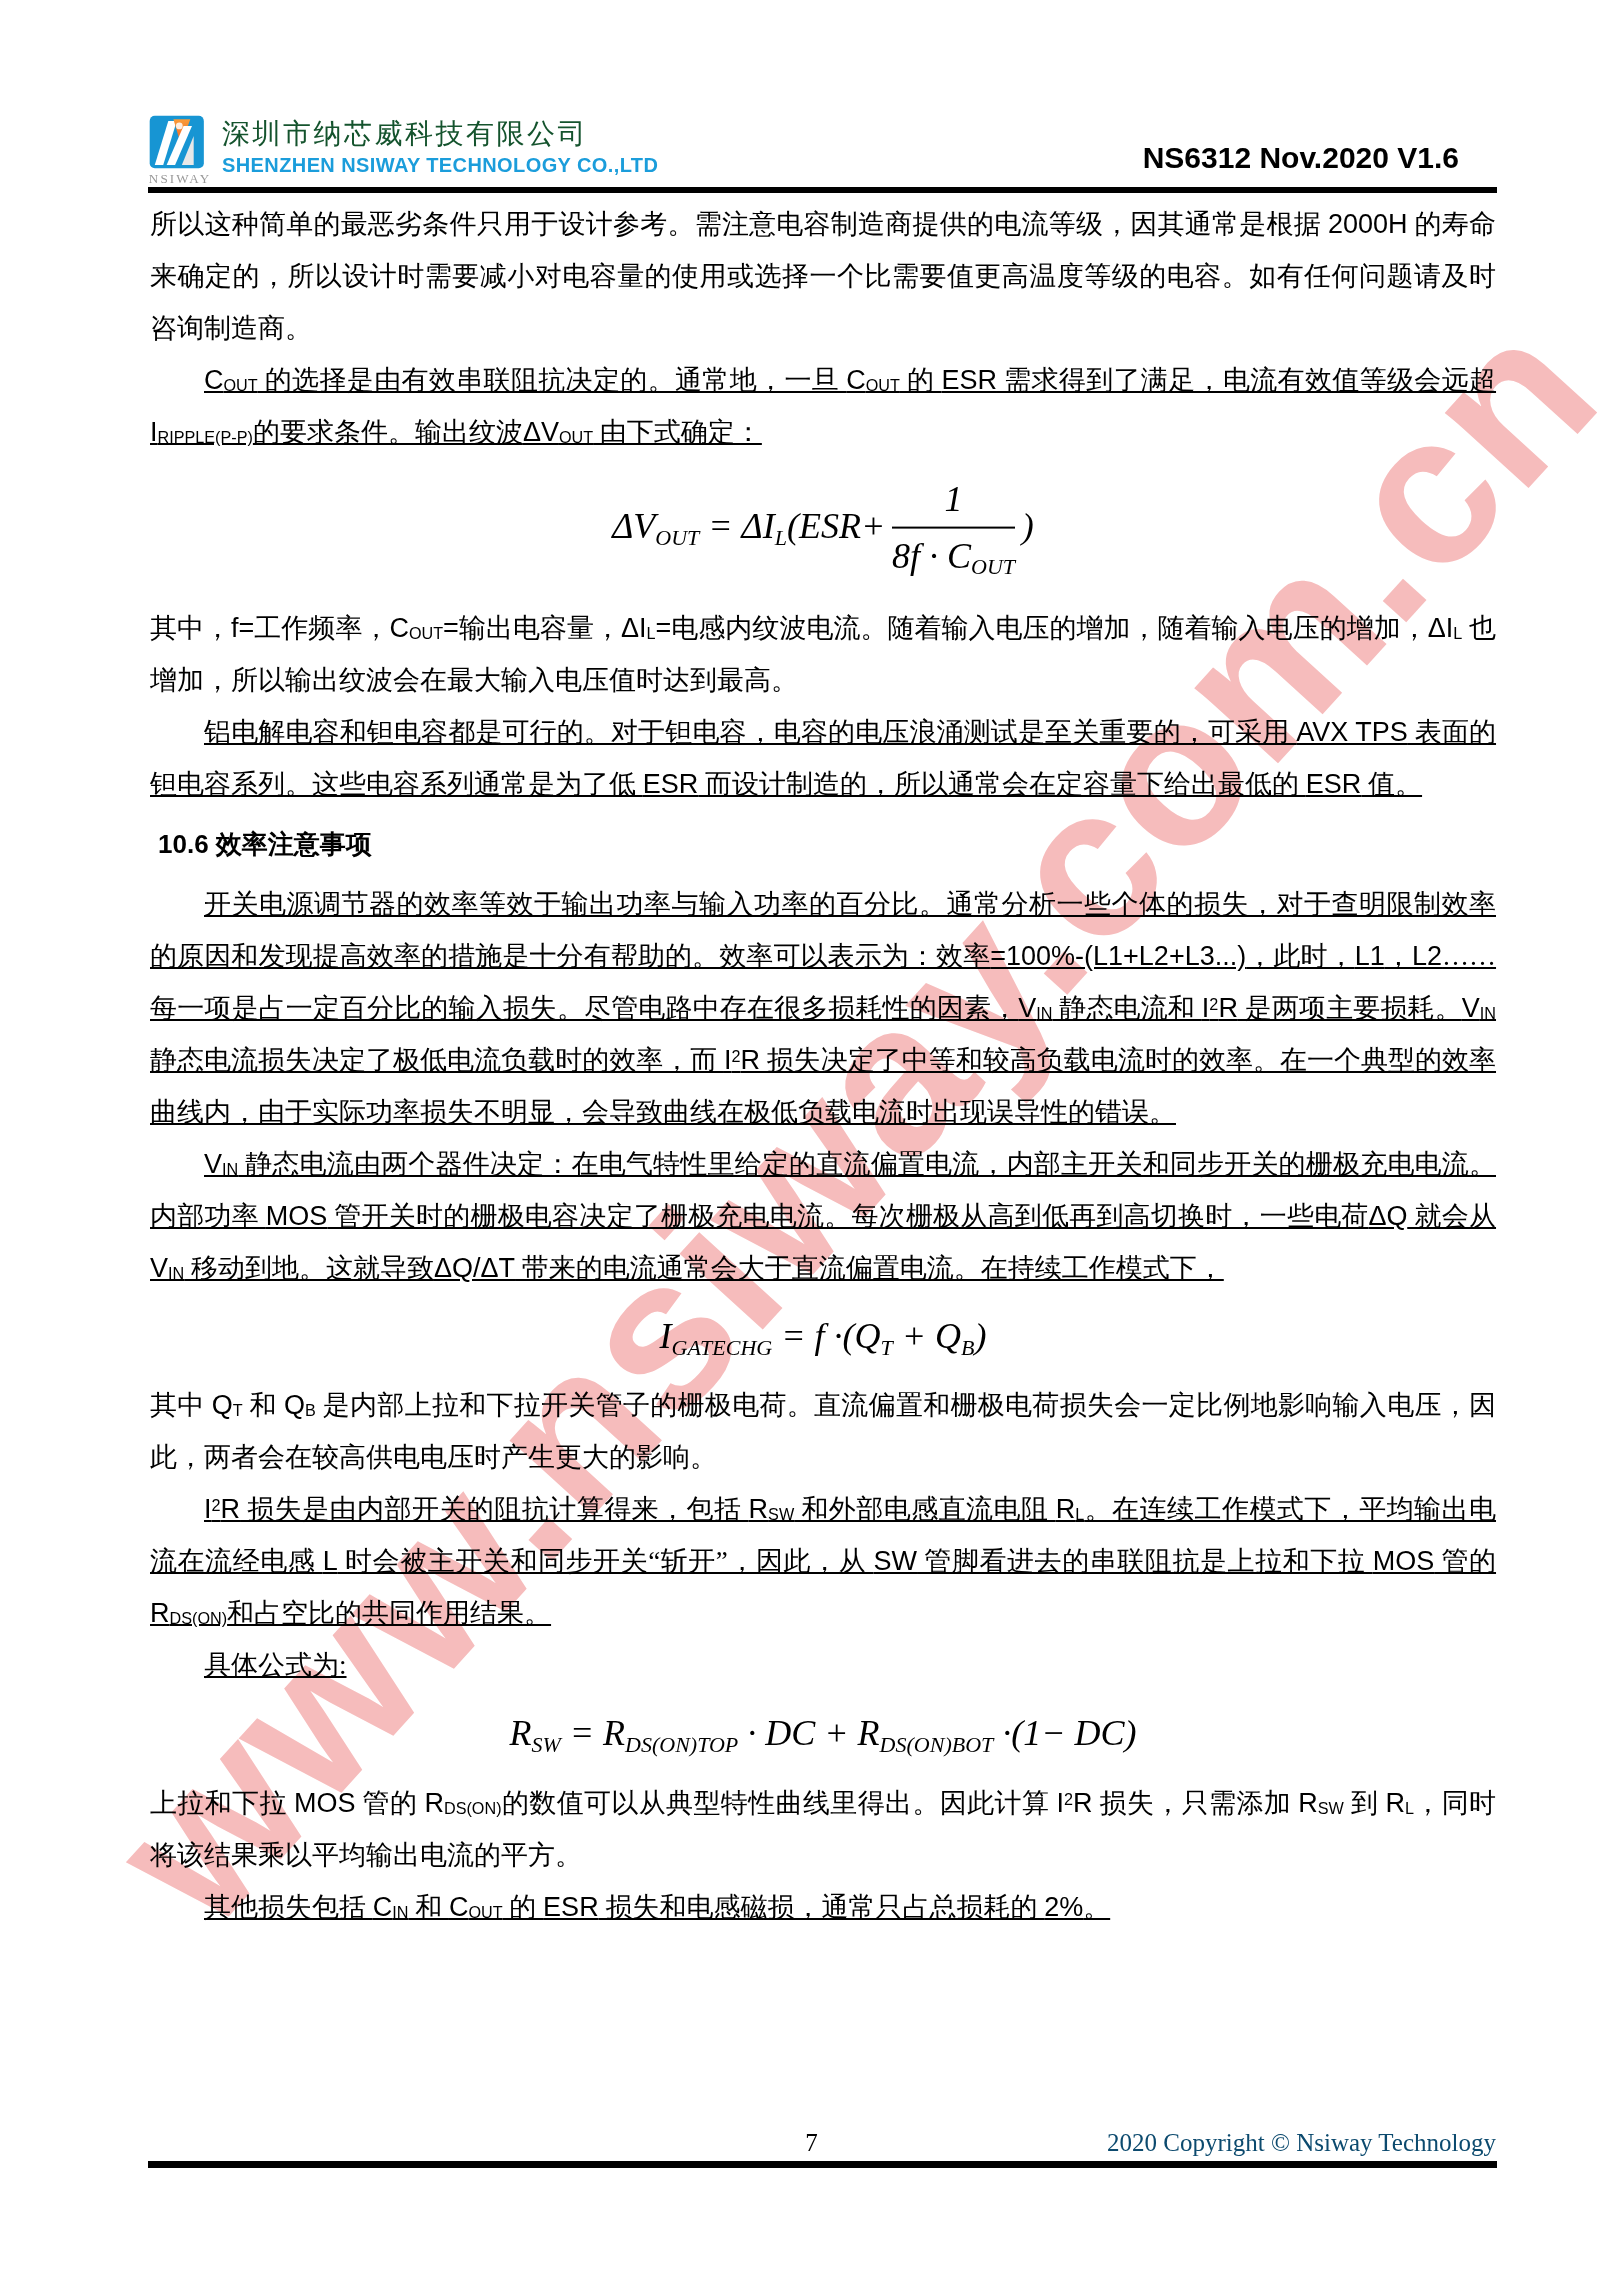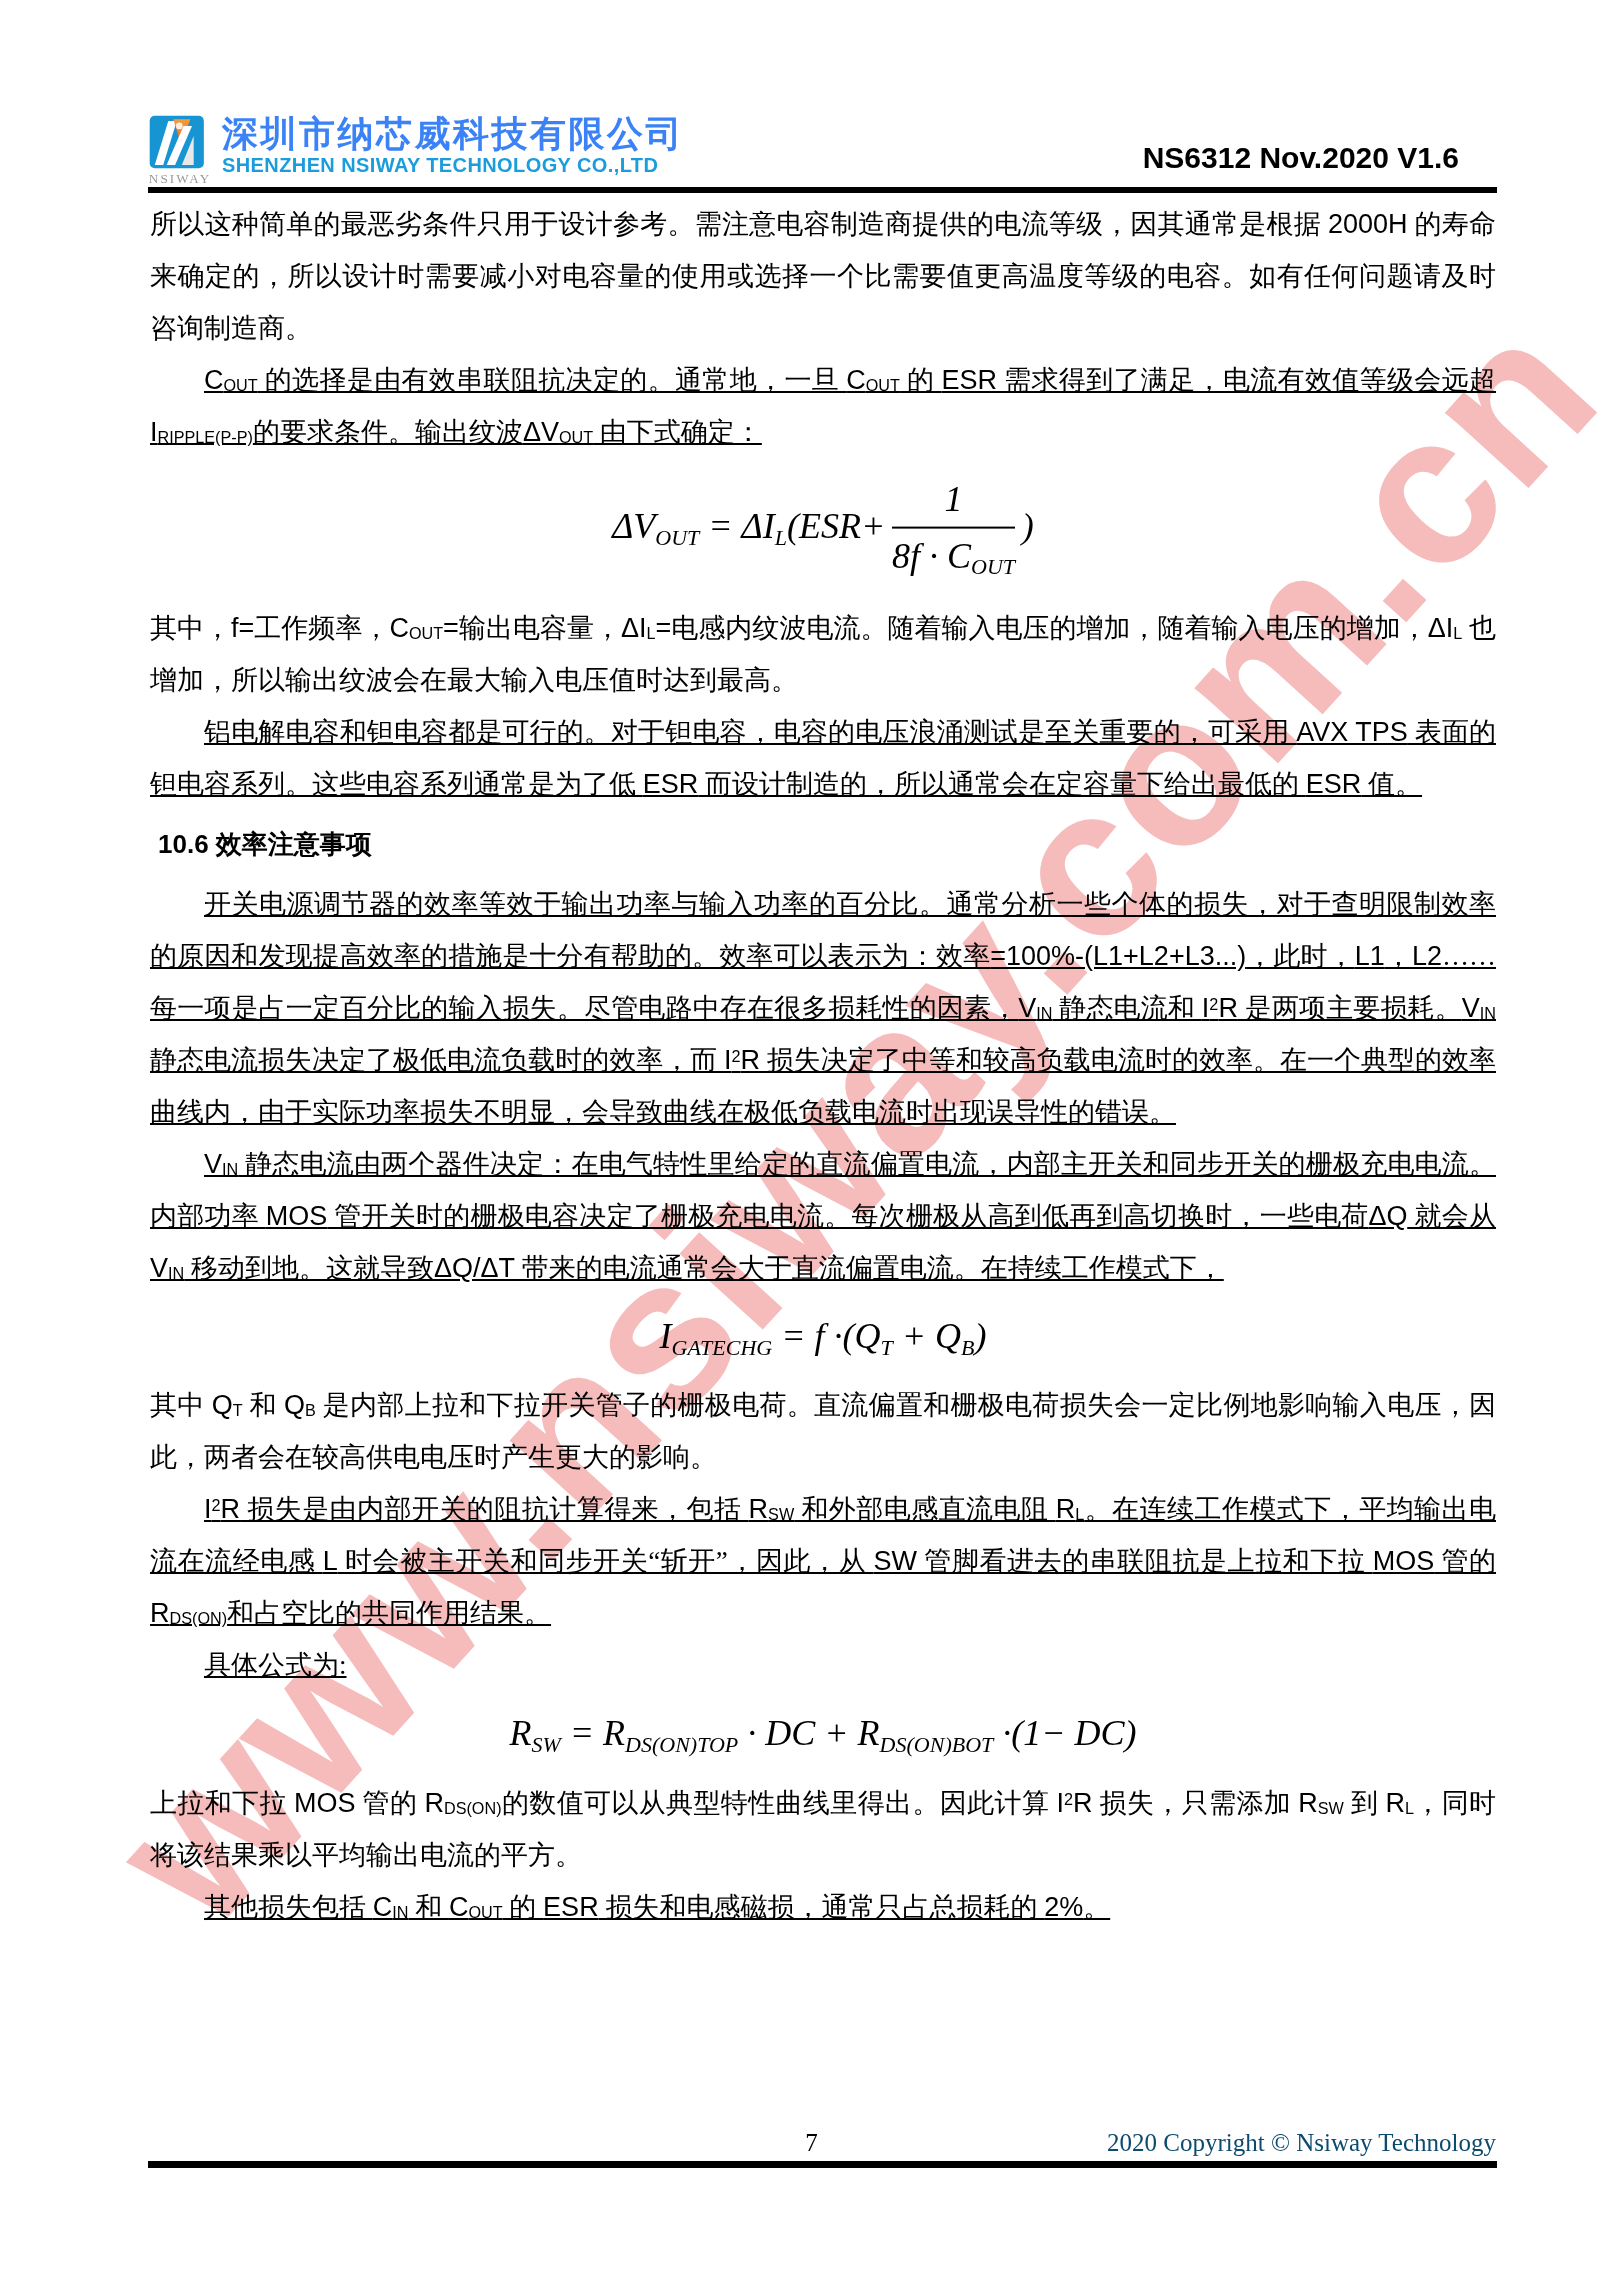--- a/index.html
+++ b/index.html
@@ -14,22 +14,22 @@
     transform:translate(-50%,-50%) rotate(-47.7deg);
     font-family:"Liberation Sans",sans-serif;font-weight:bold;
     font-size:213px;letter-spacing:1.7px;white-space:nowrap;
     z-index:0;user-select:none;
   }
   
   .header{position:absolute;left:148px;top:112px;width:1349px;height:74px;z-index:2;}
   .logo{position:absolute;left:0;top:1.7px;width:66px;height:73px;}
   .company{position:absolute;left:74px;top:1.7px;}
   .company-cn{
-    font-family:"Liberation Sans",sans-serif;font-weight:bold;
-    font-size:36px;line-height:39px;color:#3b82f6;letter-spacing:2.5px;
+    font-family:"Liberation Sans",sans-serif;font-weight:normal;
+    font-size:28px;line-height:39px;color:#14532d;letter-spacing:2.5px;
   }
   .company-en{
     font-family:"Liberation Sans",sans-serif;font-weight:bold;
     font-size:20px;line-height:25px;color:#1b9ddb;letter-spacing:0.4px;
   }
   .doc-number{
     position:absolute;right:38px;top:29px;
     font-family:"Liberation Sans",sans-serif;font-weight:bold;font-size:30px;
   }
   .header-rule{position:absolute;left:148px;top:187px;width:1349px;height:6px;background:#000;z-index:2;}

